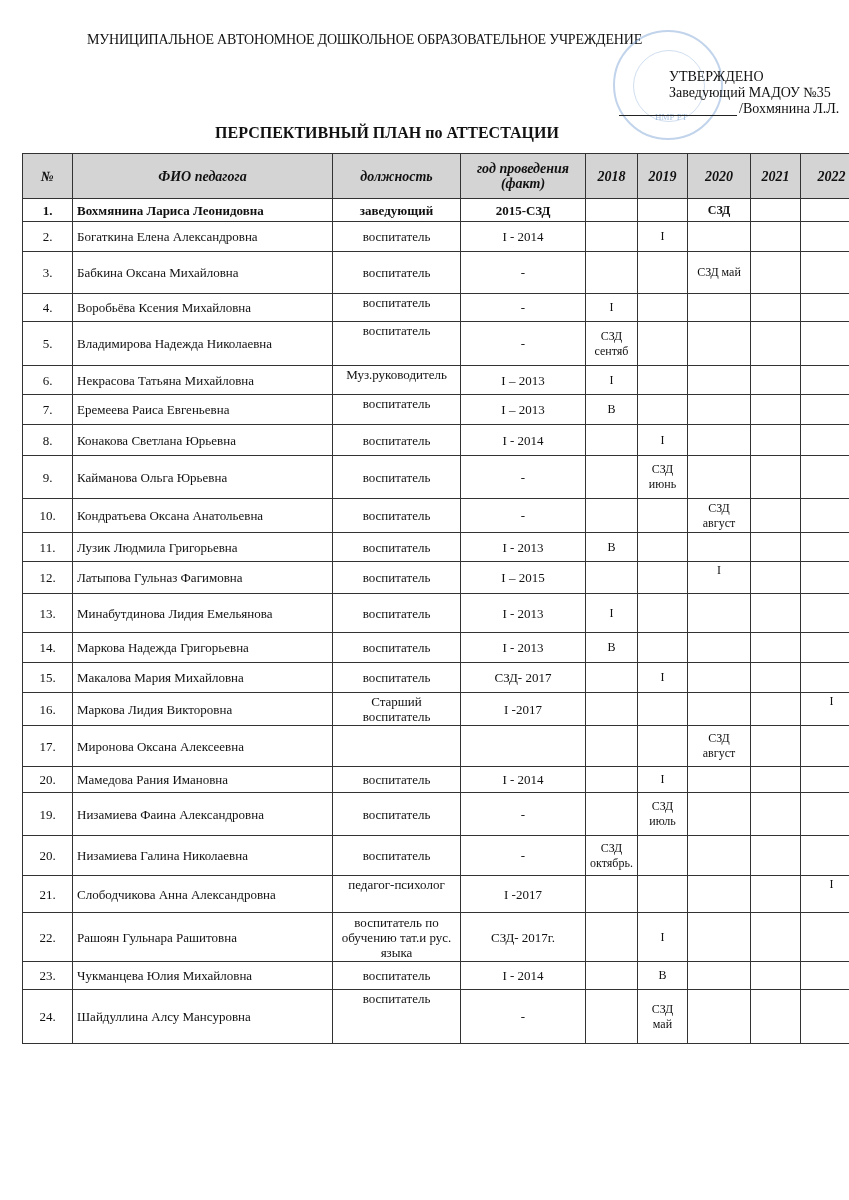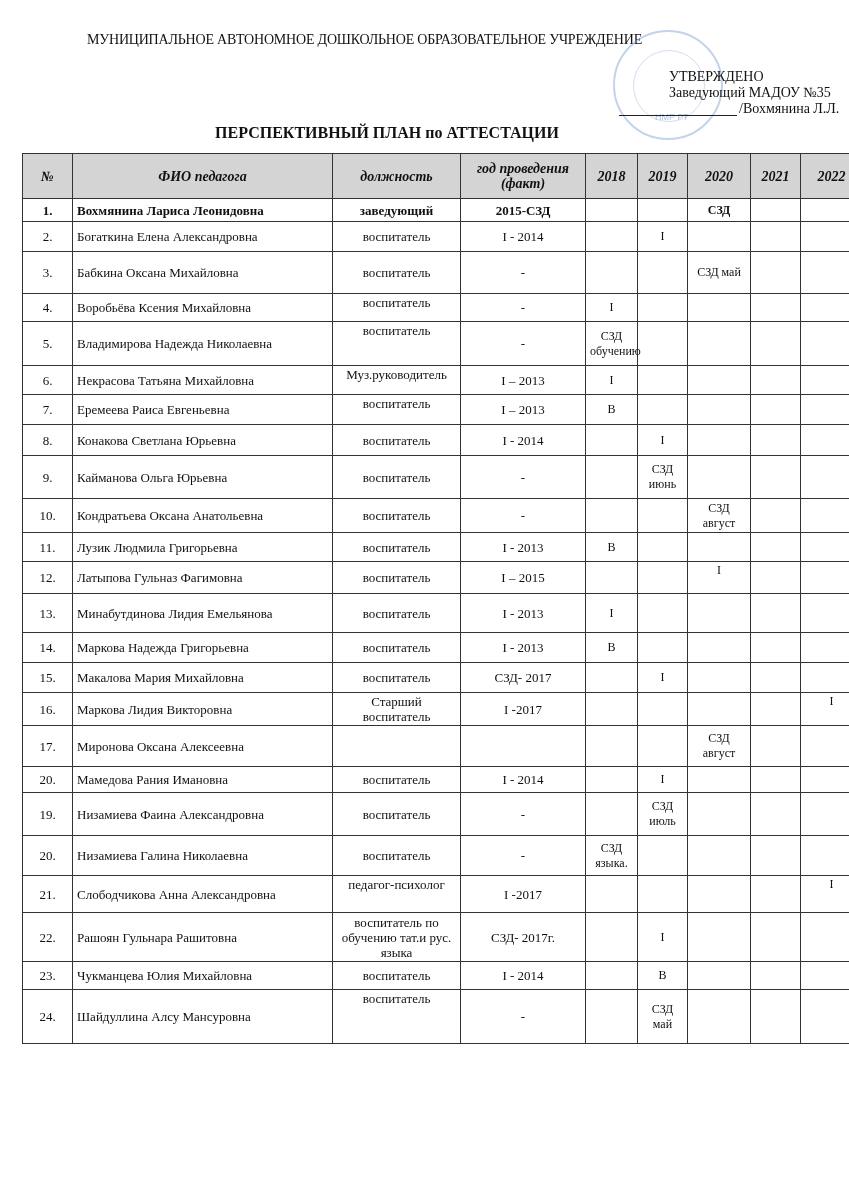--- a/index.html
+++ b/index.html
@@ -18,21 +18,21 @@
   .stamp {
     position:absolute; left:613px; top:30px; width:110px; height:110px; border-radius:50%;
     border:2px solid rgba(120,160,210,0.45); box-sizing:border-box;
   }
   .stamp::after {
     content:""; position:absolute; left:18px; top:18px; width:70px; height:70px; border-radius:50%;
     border:1px solid rgba(120,160,210,0.35);
   }
   .stamp-text {
     position:absolute; left:655px; top:112px; font-size:9px; color:rgba(110,150,200,0.6);
-    font-family:Liberation Sans, sans-serif;
+    font-family:Liberation Serif, serif;
   }
   .doc-title {
     position:absolute; top:124px; left:0; width:734px; text-align:center;
     font-size:16px; font-weight:bold; padding-left:40px; box-sizing:border-box;
   }
   table.plan {
     position:absolute; left:22px; top:153px; border-collapse:collapse; table-layout:fixed;
     width:840px; font-size:13px;
   }
   table.plan td, table.plan th {
@@ -141,21 +141,21 @@
         <td class="year"></td>
         <td class="year"></td>
         <td class="year"></td>
         <td class="year"></td>
       </tr>
       <tr style="height: 44px;">
         <td class="num">5.</td>
         <td class="name just">Владимирова Надежда Николаевна</td>
         <td class="pos top">воспитатель</td>
         <td class="fact">-</td>
-        <td class="year">СЗД обучению</td>
+        <td class="year">СЗД сентяб</td>
         <td class="year"></td>
         <td class="year"></td>
         <td class="year"></td>
         <td class="year"></td>
       </tr>
       <tr style="height: 29px;">
         <td class="num">6.</td>
         <td class="name">Некрасова Татьяна Михайловна</td>
         <td class="pos top">Муз.руководитель</td>
         <td class="fact">I – 2013</td>
@@ -306,21 +306,21 @@
         <td class="year">СЗД июль</td>
         <td class="year"></td>
         <td class="year"></td>
         <td class="year"></td>
       </tr>
       <tr style="height: 40px;">
         <td class="num">20.</td>
         <td class="name">Низамиева Галина Николаевна</td>
         <td class="pos">воспитатель</td>
         <td class="fact">-</td>
-        <td class="year">СЗД языка.</td>
+        <td class="year">СЗД октябрь.</td>
         <td class="year"></td>
         <td class="year"></td>
         <td class="year"></td>
         <td class="year"></td>
       </tr>
       <tr style="height: 37px;">
         <td class="num">21.</td>
         <td class="name just">Слободчикова Анна Александровна</td>
         <td class="pos top">педагог-психолог</td>
         <td class="fact">I -2017</td>

